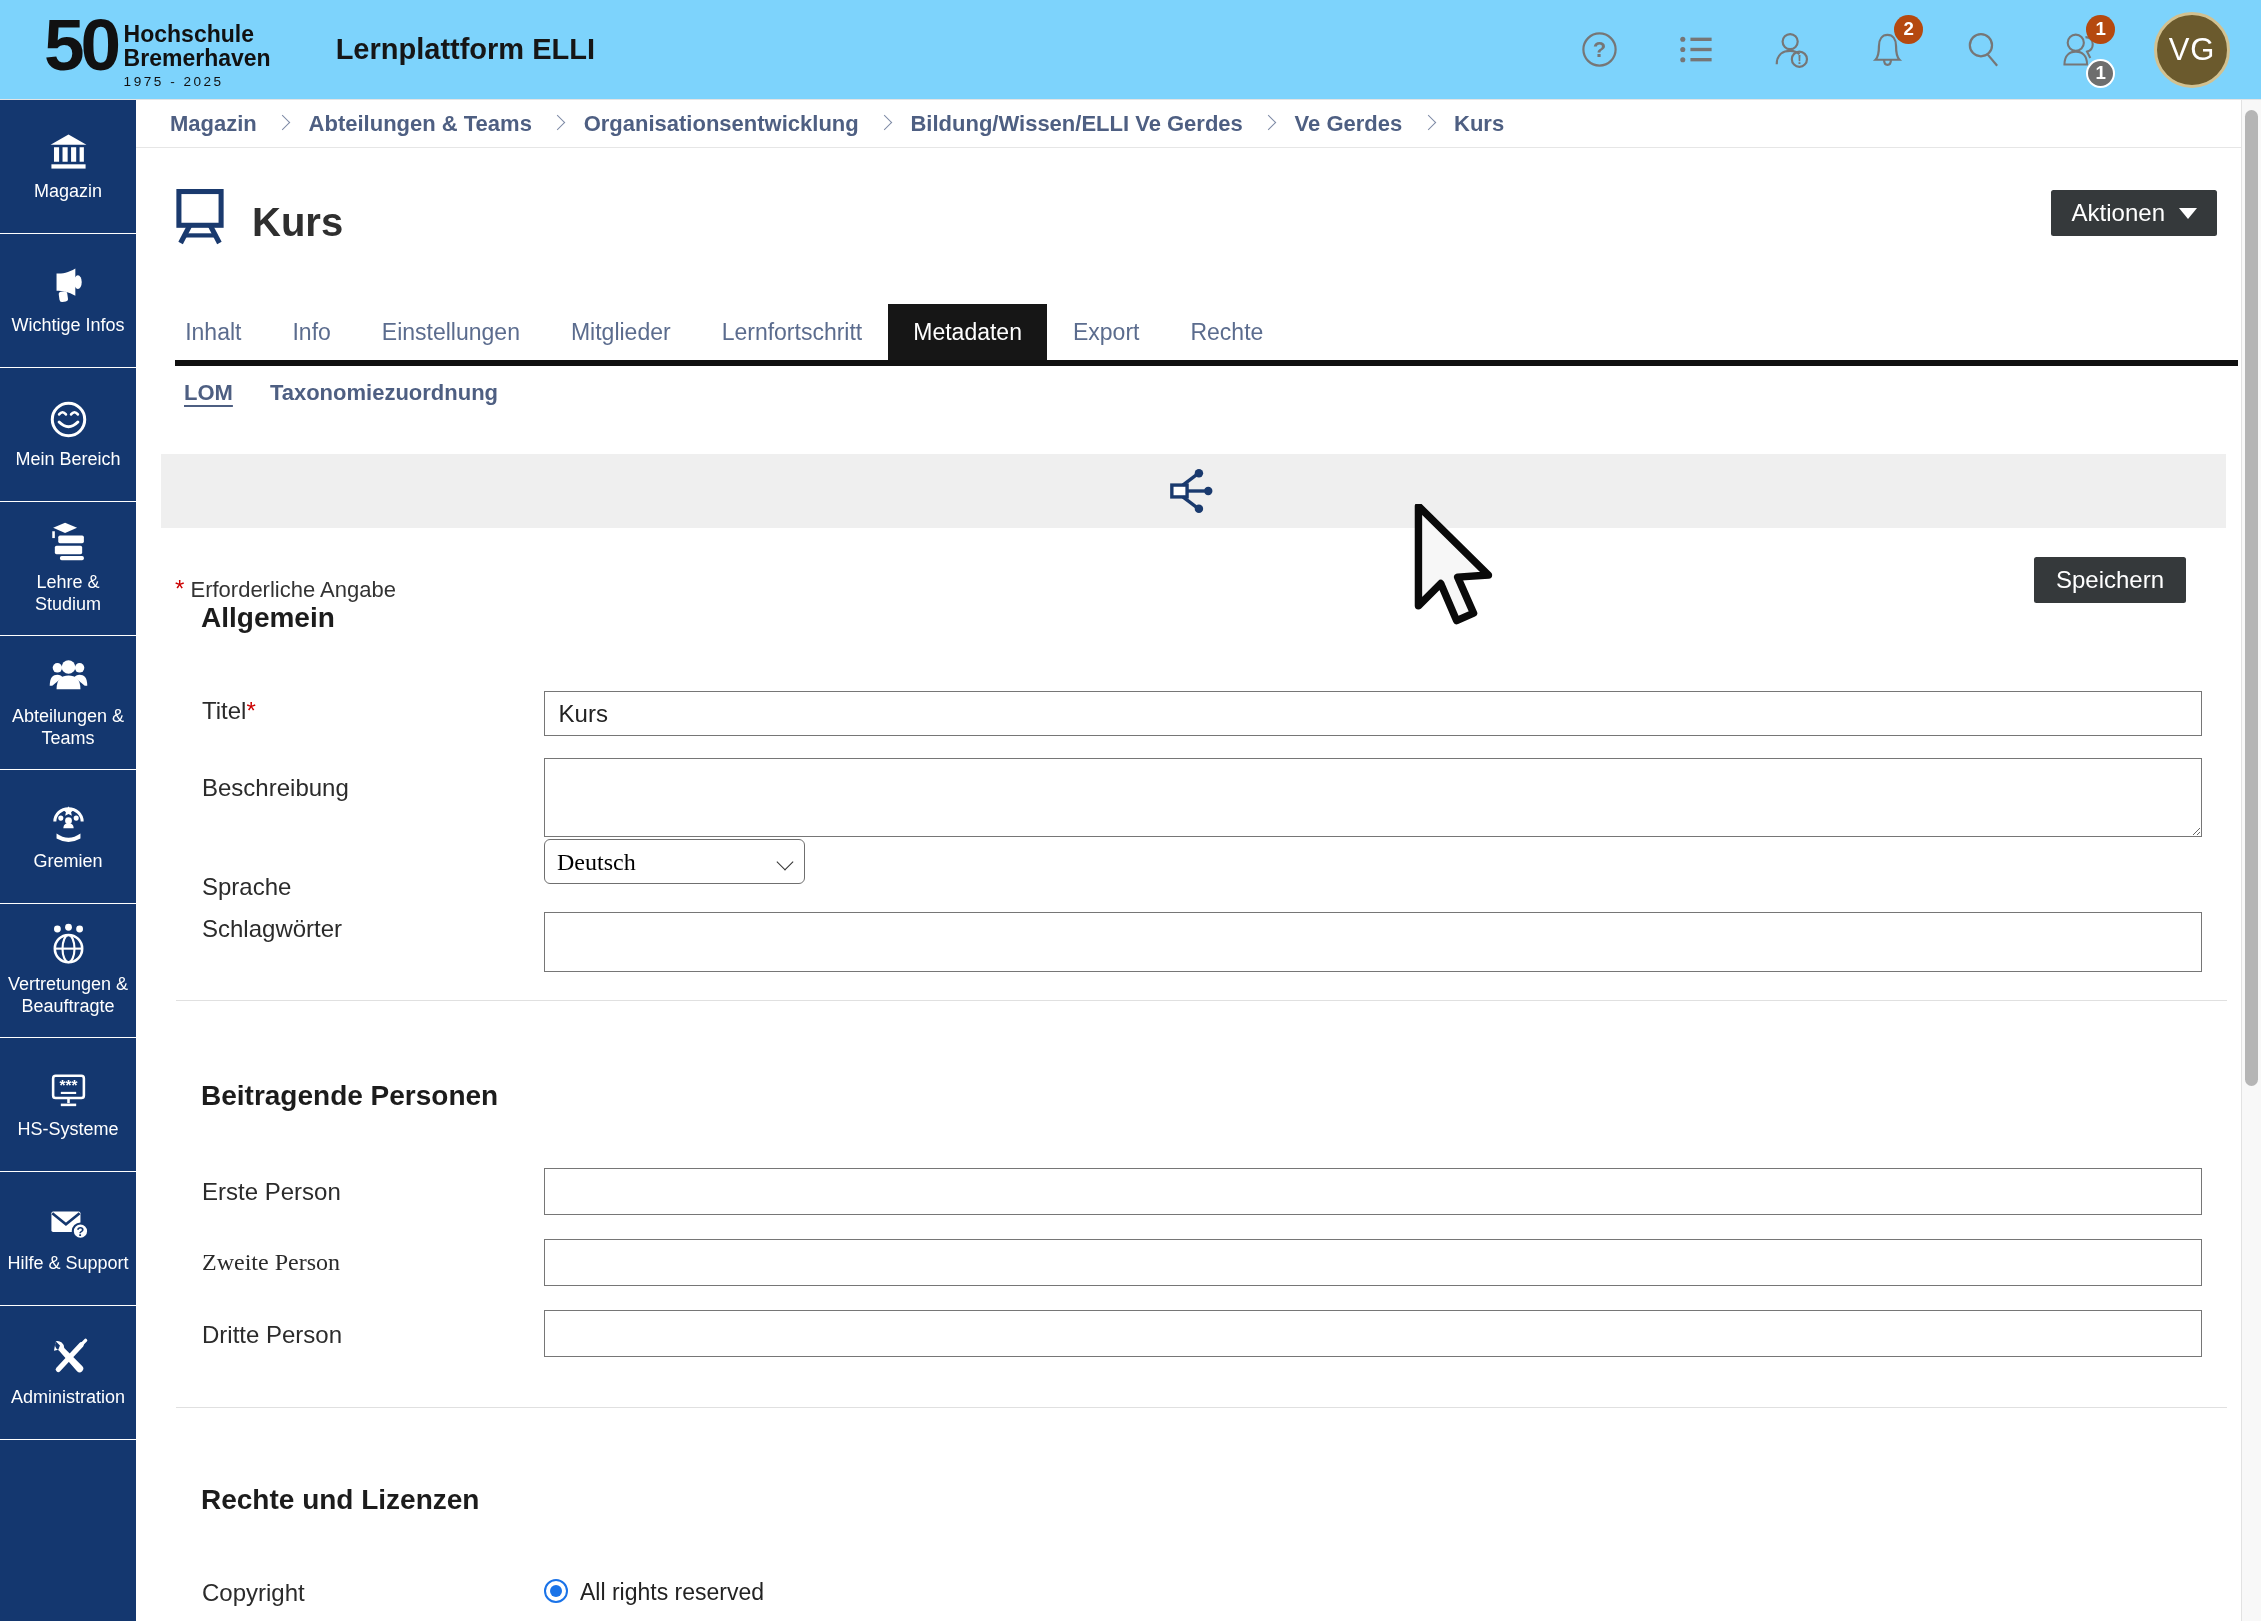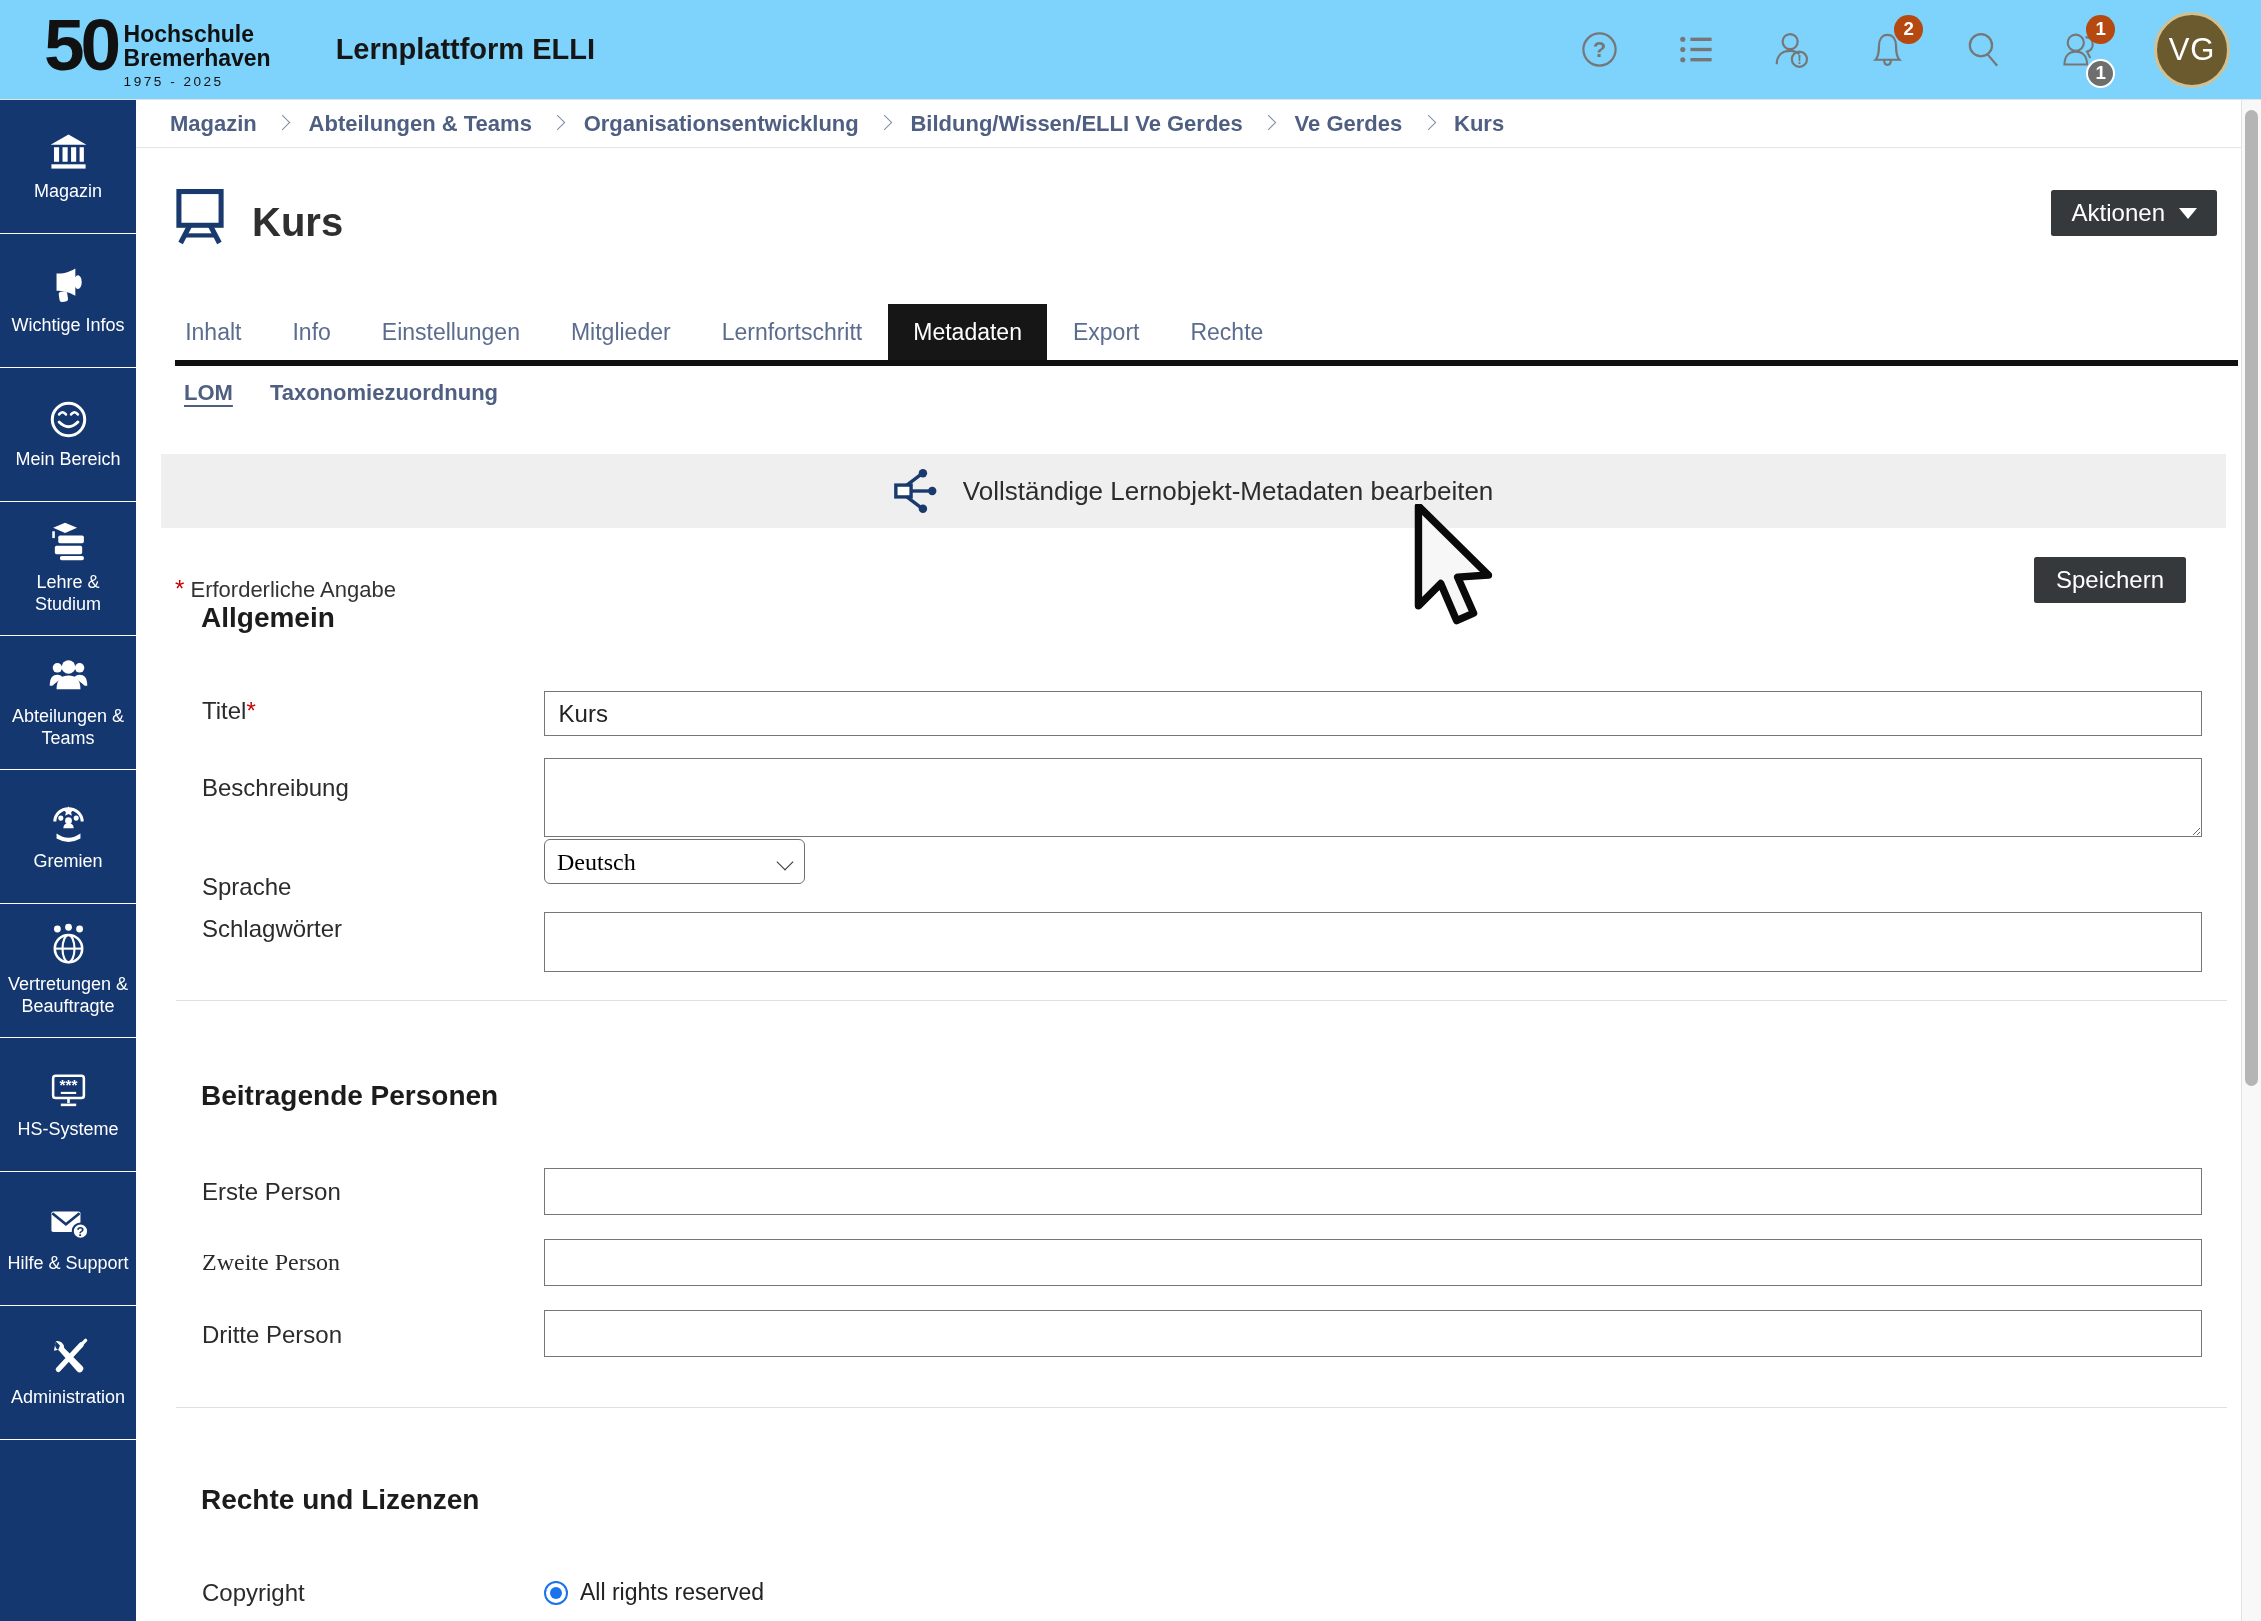--- a/index.html
+++ b/index.html
@@ -62,21 +62,21 @@
 
   .fheading { position:absolute; left:65px; font-size:28px; font-weight:700; color:#1c1c1c; }
   .flabel { position:absolute; left:66px; font-size:24px; color:#2b2b2b; }
   .fctrl { position:absolute; left:408px; width:1658px; border:1.7px solid #767676; background:#fff; font-size:24px; font-family:inherit; color:#222; padding:0 13.6px; }
   textarea.fctrl { resize:both; padding-top:6.8px; }
   .select-wrap { position:absolute; left:408px; width:261px; height:45px; }
   .select-wrap select { width:100%; height:100%; border:1.7px solid #6f6f6f; border-radius:6px; background:#fff; font-size:24px; font-family:Liberation Serif, serif; padding:0 12px; appearance:none; -webkit-appearance:none; }
   .select-chev { position:absolute; right:13.6px; top:17px; width:12px; height:12px; border-left:1.7px solid #333; border-bottom:1.7px solid #333; transform:rotate(-45deg); pointer-events:none; }
   .divider { position:absolute; left:40px; width:2051px; border-top:1.7px solid #e0e0e0; }
 
-  .radio-row { position:absolute; left:408px; display:flex; align-items:center; gap:12px; }
+  .radio-row { position:absolute; left:408px; display:flex; gap:12px; }
   .radio { width:24px; height:24px; border-radius:50%; border:2.5px solid #1a73e8; background:#fff; display:flex; align-items:center; justify-content:center; cursor:pointer; }
   .radio-dot { width:12px; height:12px; border-radius:50%; background:#1a73e8; }
   .radio-label { font-size:23px; color:#222; }
 
   .cursor { position:absolute; left:1412px; top:504px; z-index:20; pointer-events:none; }
 </style>
 </head>
 <body>
 
 <div class="header">
@@ -299,21 +299,20 @@
   <div class="banner">
     <svg width="48" height="44" viewBox="0 0 56 52">
         <rect x="3" y="19" width="18" height="14" fill="#fff" stroke="#1a3a6e" stroke-width="4"></rect>
         <line x1="21" y1="26" x2="42" y2="26" stroke="#1a3a6e" stroke-width="4"></line>
         <circle cx="46" cy="26" r="5" fill="#1a3a6e"></circle>
         <line x1="16" y1="19" x2="32" y2="7" stroke="#1a3a6e" stroke-width="4"></line>
         <circle cx="35" cy="5" r="5" fill="#1a3a6e"></circle>
         <line x1="16" y1="33" x2="32" y2="45" stroke="#1a3a6e" stroke-width="4"></line>
         <circle cx="35" cy="47" r="5" fill="#1a3a6e"></circle>
       </svg>
-    <span class="banner-label">Vollständige Lernobjekt-Metadaten bearbeiten</span>
   </div>
 
   <div class="req-note">
     <span class="req-star">*</span>
     <span>Erforderliche Angabe</span>
   </div>
   <button class="btn-dark save-btn">Speichern</button>
 
   <div class="fheading" style="top:502px;">Allgemein</div>
 

